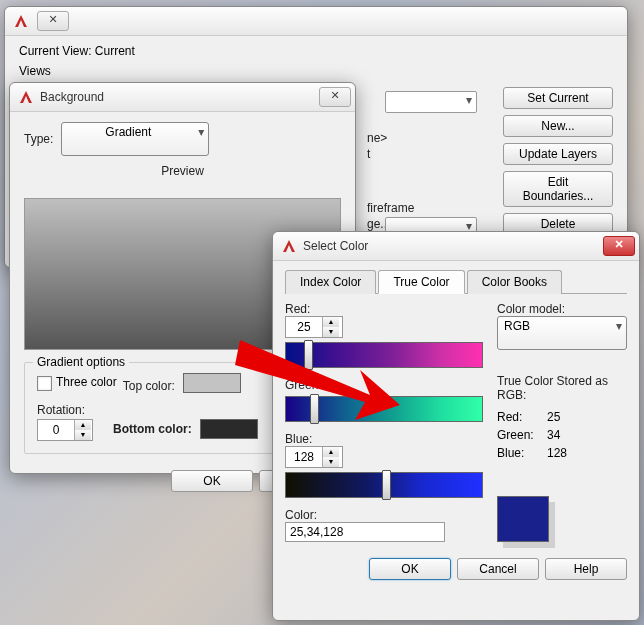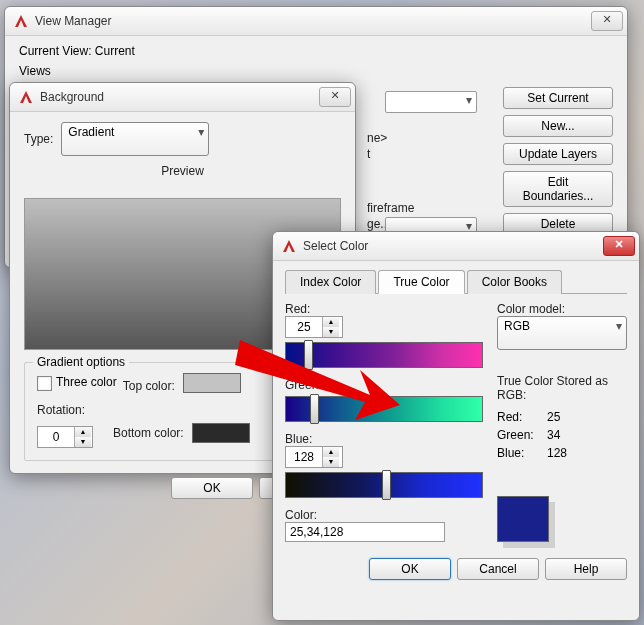--- a/index.html
+++ b/index.html
@@ -97,21 +97,21 @@
 }
 .vm-snippet {
   position:absolute;
   right:150px;
   font-size:12px;
   color:#222;
   width:110px;
   text-align:left;
 }
 .bg-content { padding: 10px 14px 14px 14px; }
-.form-row { display:flex; align-items:center; gap:8px; margin-bottom:8px; }
+.form-row { display:flex; align-items:center; gap:8px; margin-bottom:8px;text-align:center; }
 .label { color:#222; }
 .select {
   border:1px solid #888;
   background:linear-gradient(#fff,#eee);
   border-radius:3px;
   padding:2px 20px 16px 6px;
   position:relative;
   min-width:120px;
 }
 .select::after {
@@ -246,21 +246,20 @@
 </head>
 <body>
 
 <div class="window" style="left:4px; top:6px; width:622px; height:260px;">
   <div class="titlebar">
     <span class="app-icon">
       <svg width="16" height="16" viewBox="0 0 16 16">
           <polygon points="2,14 8,2 14,14 11,14 8,7 5,14" fill="#c62828"></polygon>
         </svg>
     </span>
-    <span class="title-text">View Manager</span>
     <span class="win-btn">✕</span>
   </div>
   <div class="vm-content">
     <div>Current View: Current</div>
     <div style="margin-top:6px;">Views</div>
   </div>
   <div class="vm-drop"></div>
   <div class="vm-snippet" style="top:124px;">ne&gt;</div>
   <div class="vm-snippet" style="top:140px;">t</div>
   <div class="vm-snippet" style="top:194px;">fireframe</div>
@@ -299,30 +298,30 @@
         <div>
           <span class="checkbox"></span><span>Three color</span>
         </div>
         <div style="display:flex;align-items:flex-end;gap:8px;">
           <span class="label">Top color:</span>
           <div class="swatch" style="background:#c3c3c3"></div>
         </div>
       </div>
       <div style="display:flex;align-items:center;gap:20px;">
         <div>
-          <div class="label" style="margin-bottom:9px;">Rotation:</div>
+          <div class="label" style="margin-bottom:2px;">Rotation:</div>
           <div class="spinner">
             <input value="0" style="">
             <div class="spin-btns">
                 <span>▲</span>
                 <span>▼</span>
               </div>
           </div>
         </div>
-        <div style="display:flex;align-items:center;gap:8px;margin-top:14px;">
+        <div style="display:flex;align-items:center;gap:8px;margin-top:14px;font-weight:bold;">
           <span class="label">Bottom color:</span>
           <div class="swatch" style="background:#2a2a2a"></div>
         </div>
       </div>
     </div>
     <div class="dlg-buttons">
       <div class="btn">OK</div>
       <div class="btn">Cancel</div>
     </div>
   </div>

